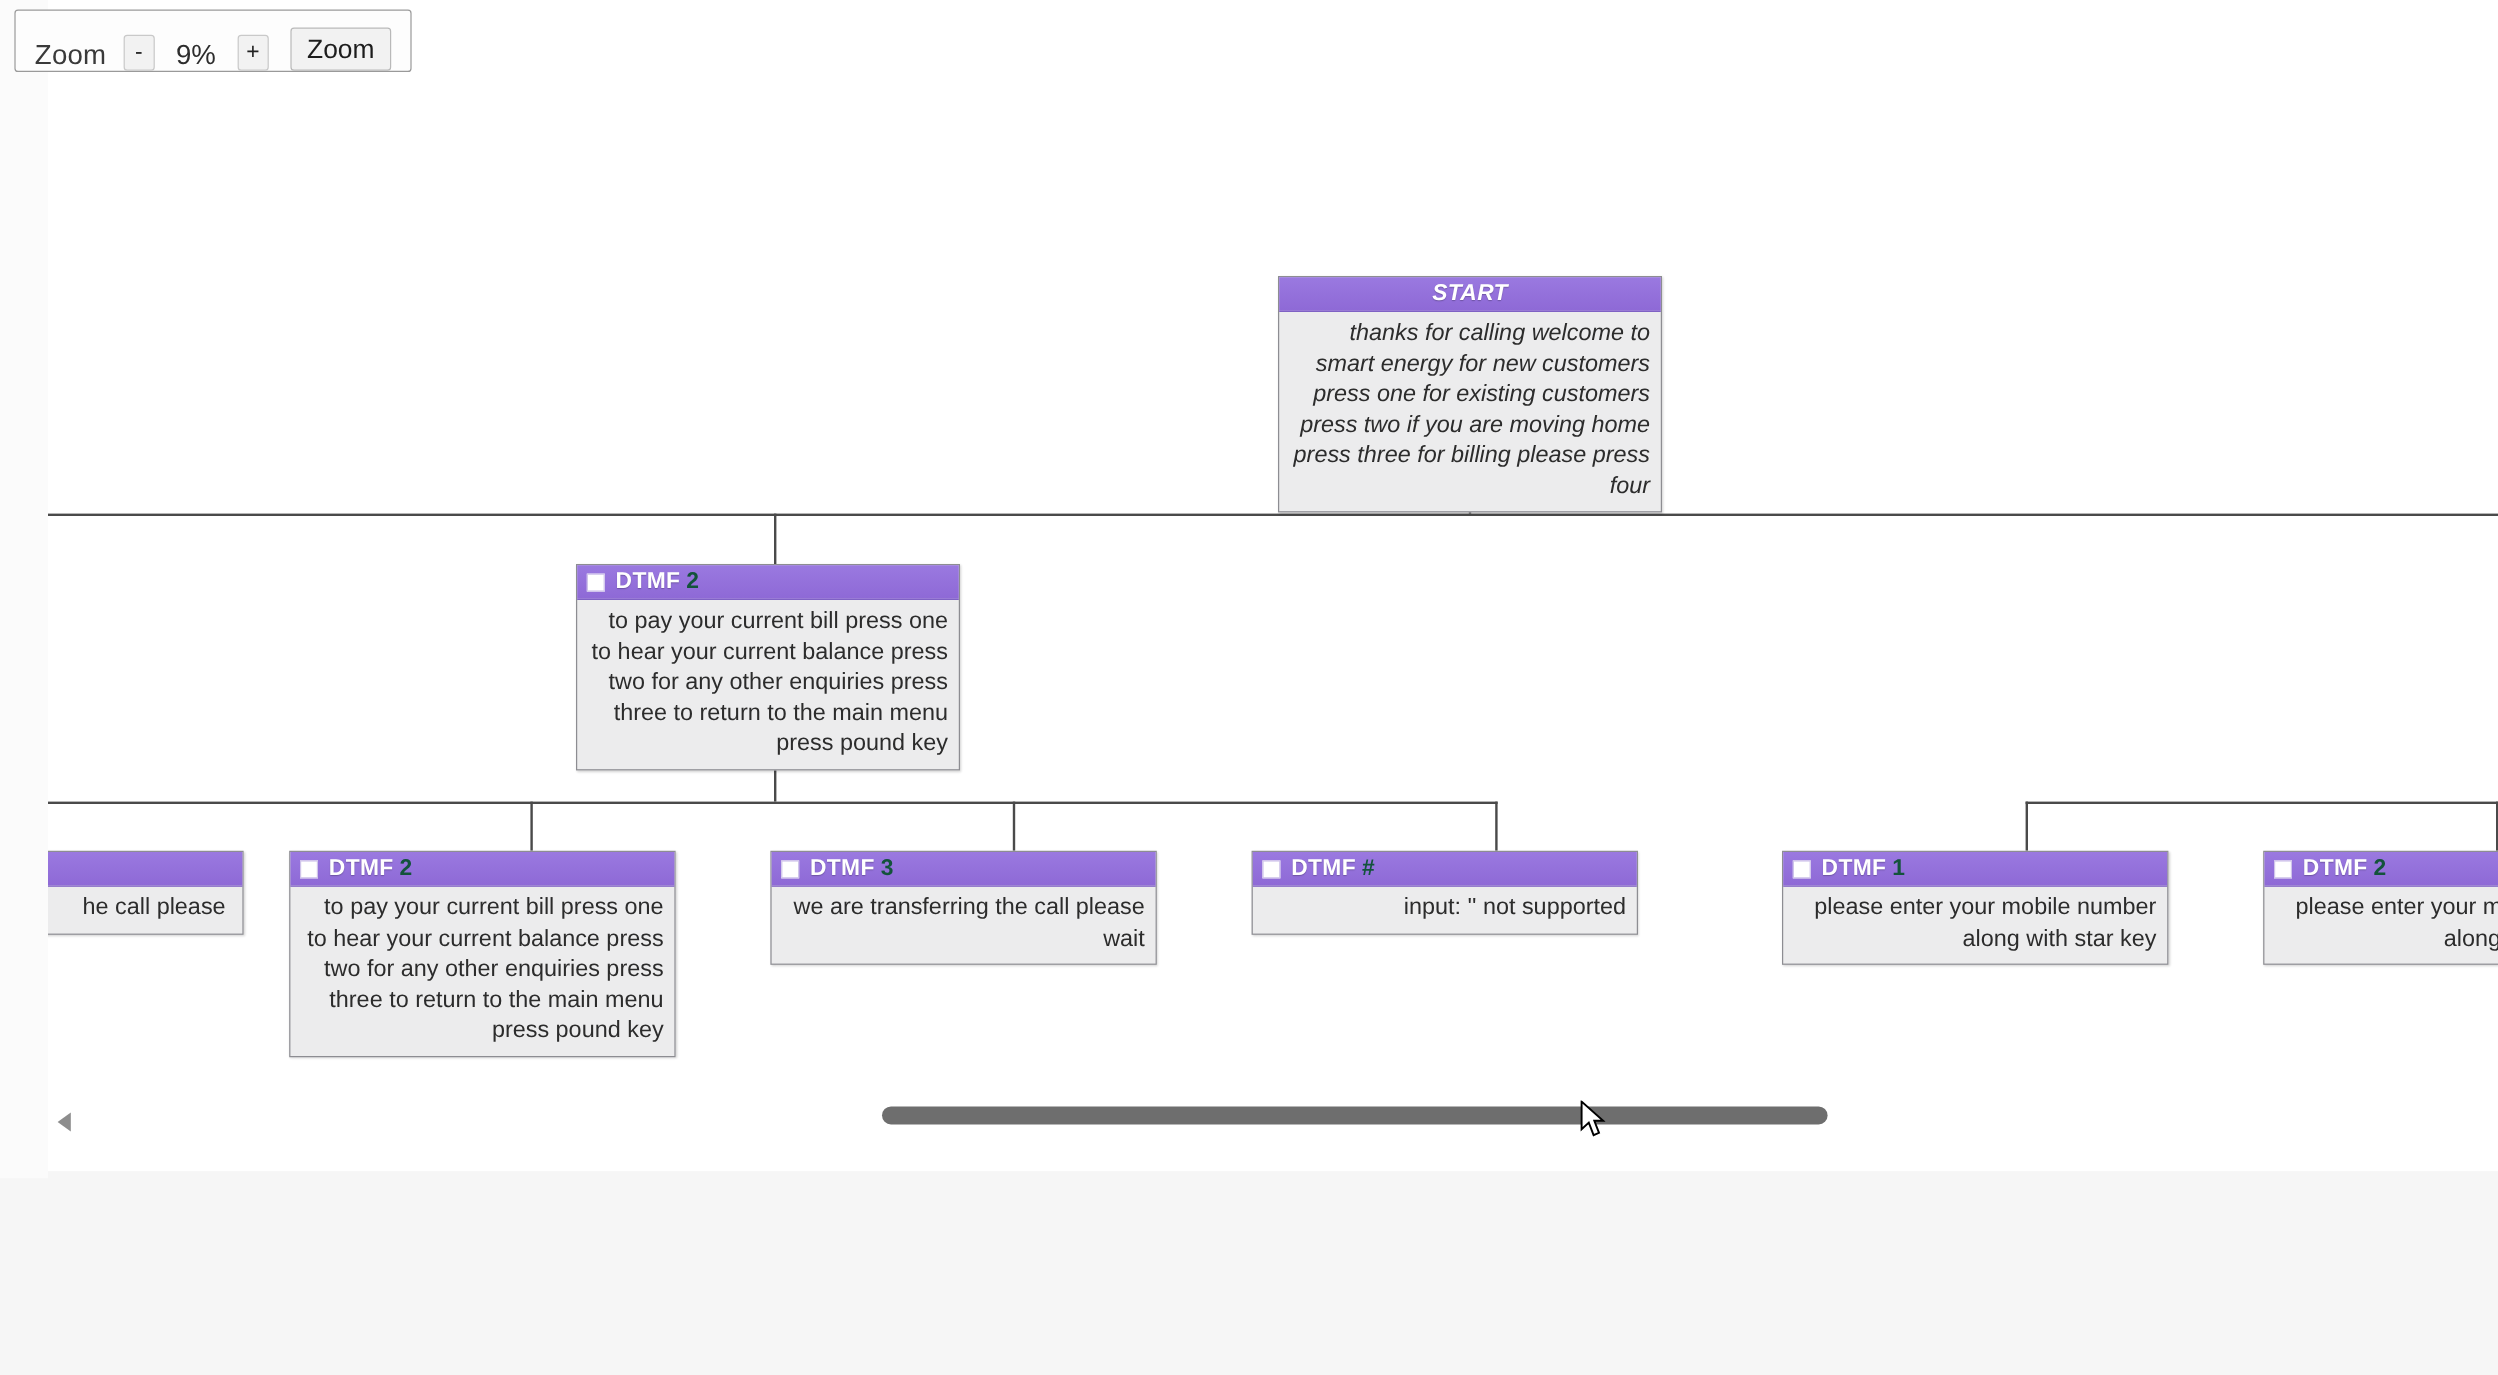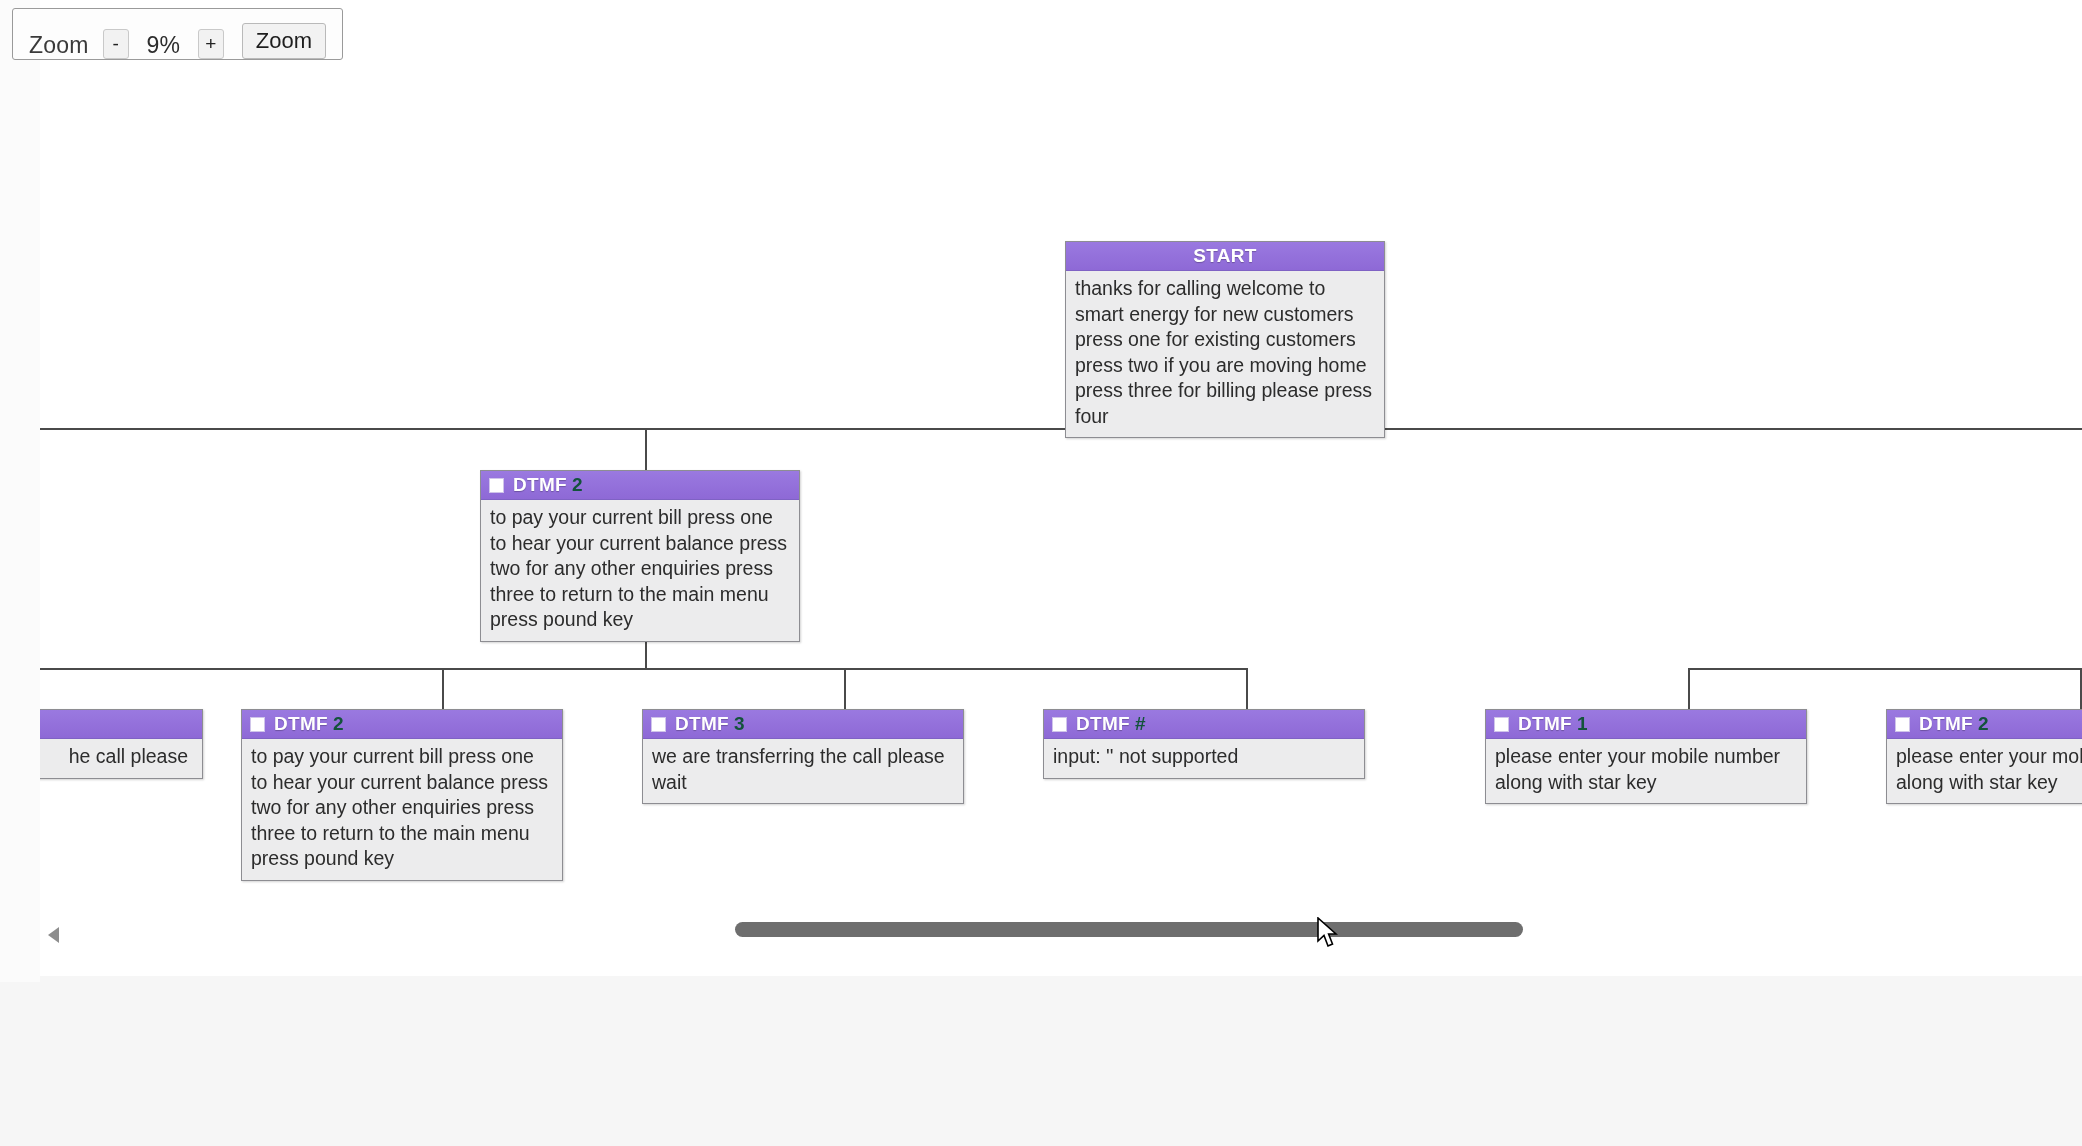--- a/index.html
+++ b/index.html
@@ -107,21 +107,21 @@
   .node-key {
     font-size: 19px; font-weight: bold; color: #13533b;
     margin-left: 5px;
     white-space: nowrap;
   }
   .node-body {
     padding: 5px 9px 8px 9px;
     font-size: 19.5px;
     line-height: 25.5px;
     color: #2c2c2c;
-    text-align: left;
+    text-align: right;
   }
 
   
   #hscroll {
     position: absolute;
     left: 40px; top: 916px;
     width: 2042px; height: 46px;
     background: #ffffff;
     z-index: 30;
   }
@@ -171,21 +171,21 @@
     <div class="hline" style="left:0px; top:668px; width:1208px;"></div>
 
     <div class="vline" style="left:402px; top:668px; height:41px;"></div>
     <div class="vline" style="left:804px; top:668px; height:41px;"></div>
     <div class="vline" style="left:1206px; top:668px; height:41px;"></div>
 
     <div class="hline" style="left:1648px; top:668px; width:394px;"></div>
     <div class="vline" style="left:1648px; top:668px; height:41px;"></div>
     <div class="vline" style="left:2040px; top:668px; height:41px;"></div>
 
-    <div class="node" style="left:1025px; top:241px; width:320px;">
+    <div class="node" style="left:1025px; top:230px; width:320px;font-style:italic;">
       <div class="node-head center">
         <span class="node-title">START</span>
       </div>
       <div class="node-body">thanks for calling welcome to smart energy for new customers press one for existing customers press two if you are moving home press three for billing please press four</div>
     </div>
 
     <div class="node" style="left:440px; top:470px; width:320px;">
       <div class="node-head">
         <span class="chk"></span>
         <span class="node-title">DTMF</span>

